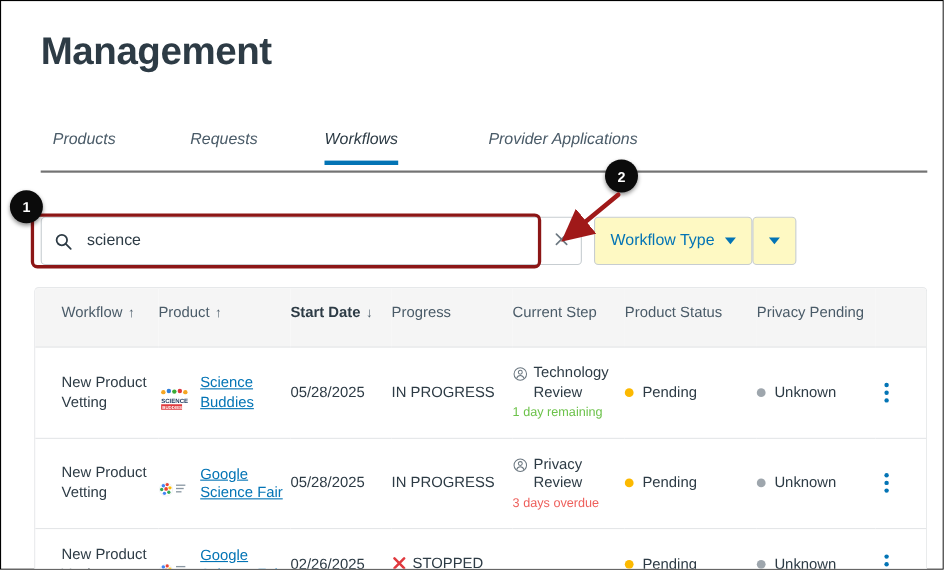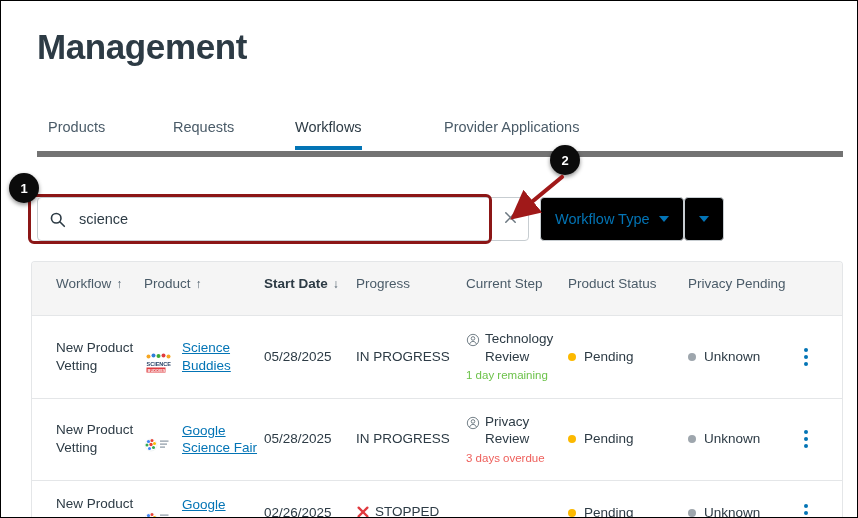--- a/index.html
+++ b/index.html
@@ -36,22 +36,23 @@
     line-height: 1.1;
   }
 
   
   .tabs {
     position: absolute;
     left: 36px;
     top: 110px;
     width: 806px;
     height: 46px;
-    border-bottom: 6px solid #737373;
+    border-bottom: 2px solid #737373;
     box-sizing: border-box;
+    font-style: italic;
   }
   .tab {
     position: absolute;
     top: 8px;
     font-size: 14.5px;
     color: #4a5b68;
     white-space: nowrap;
     padding-bottom: 14px;
     cursor: pointer;
   }
@@ -124,21 +125,21 @@
     cursor: pointer;
     flex: 0 0 auto;
   }
 
   .filter-btn {
     position: absolute;
     top: 0;
     height: 44px;
     border: 1px solid #c7cdd1;
     border-radius: 4px;
-    background: #000000;
+    background: #fef9c3;
     color: #0374b5;
     font-family: "Liberation Sans", sans-serif;
     font-size: 14.5px;
     display: flex;
     align-items: center;
     gap: 9px;
     padding: 0 14px;
     box-sizing: border-box;
     cursor: pointer;
     white-space: nowrap;

